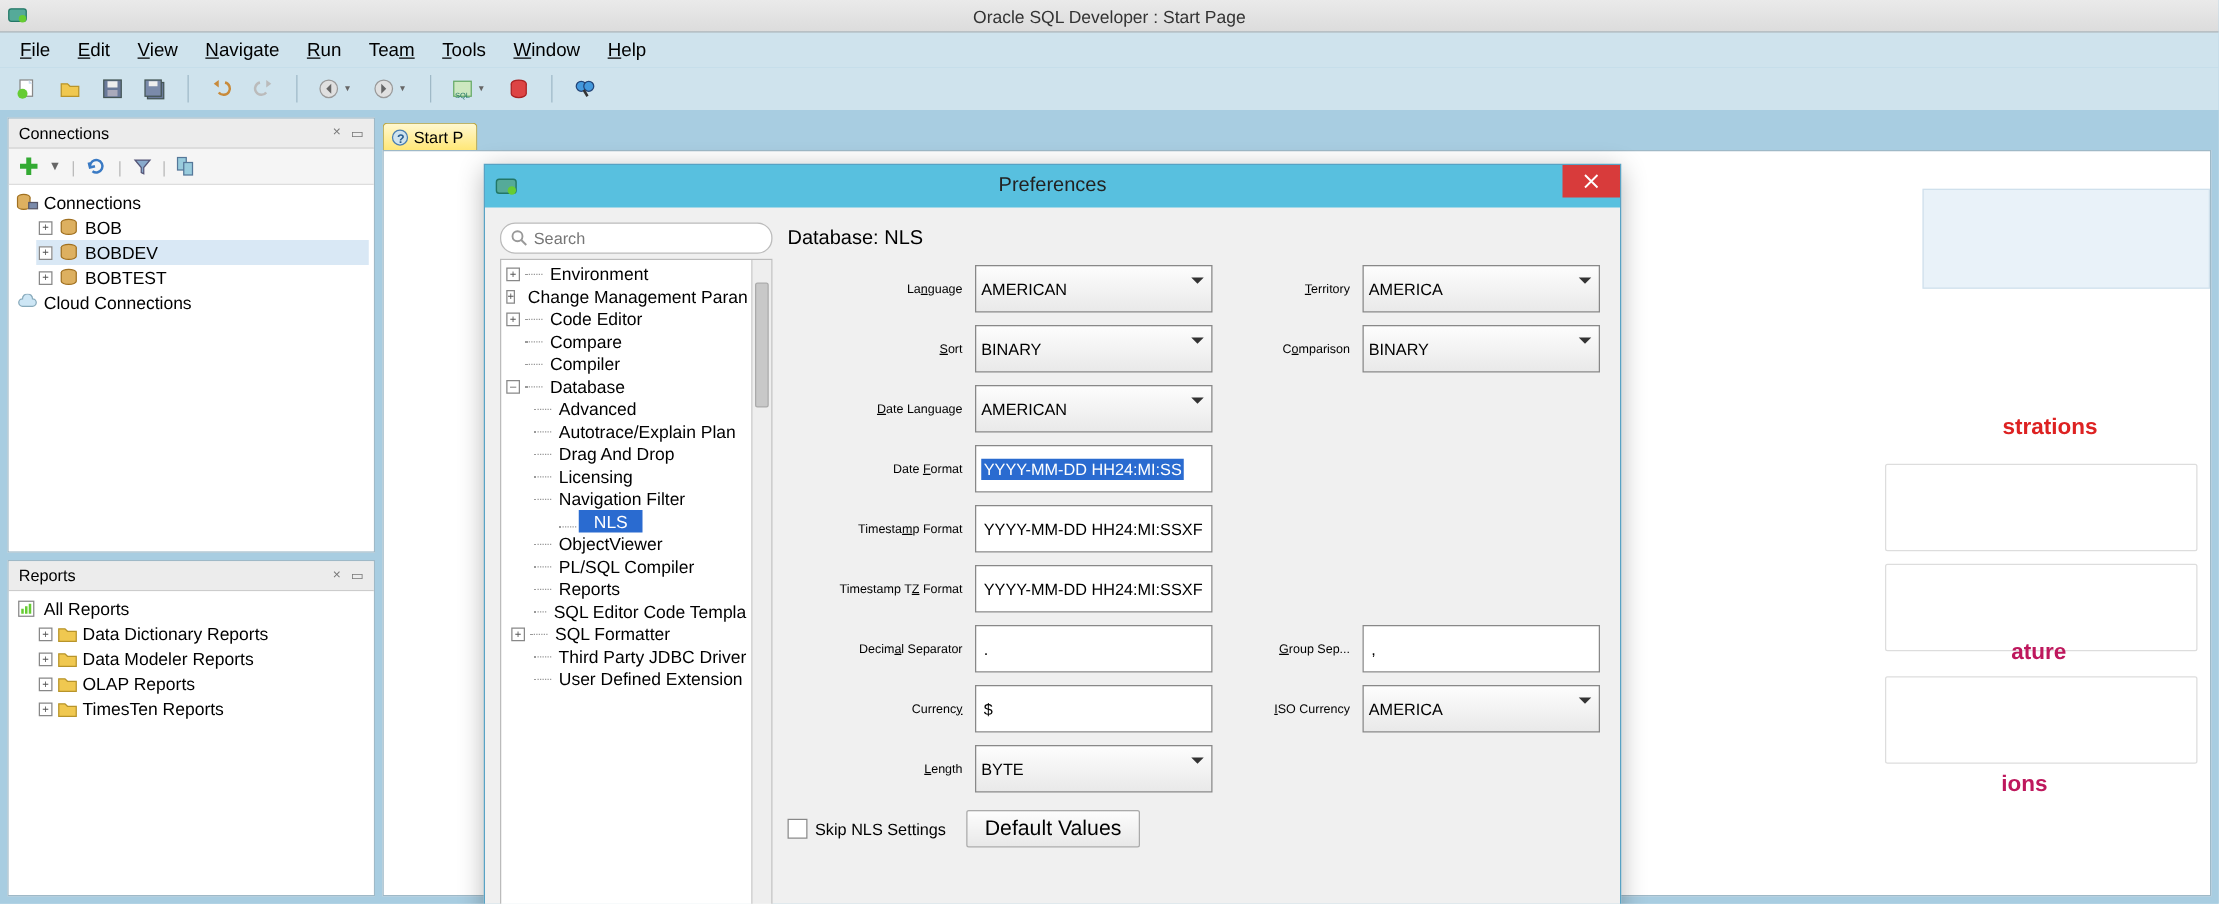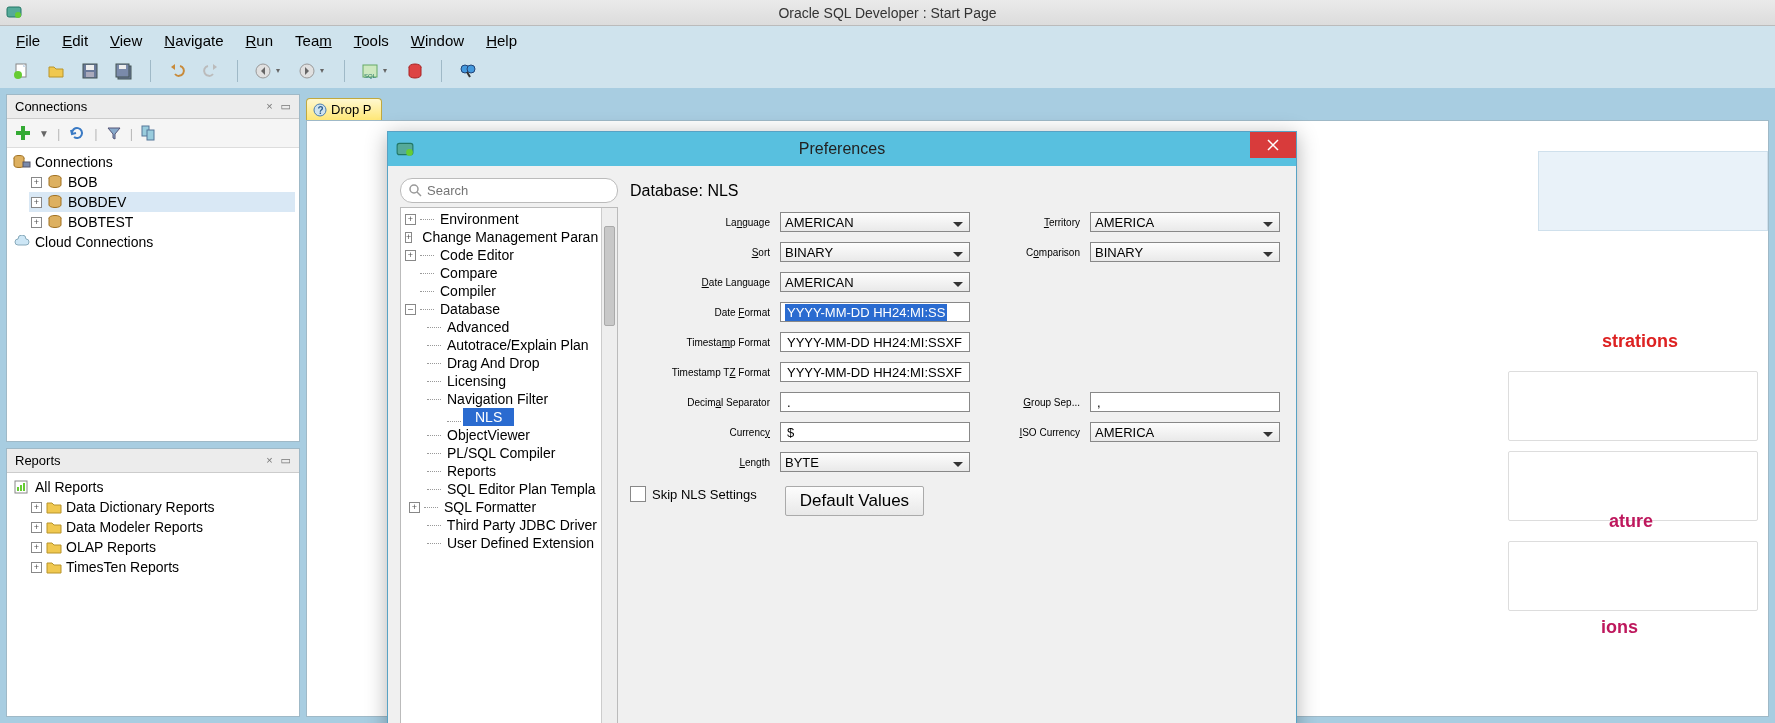--- a/index.html
+++ b/index.html
@@ -351,21 +351,21 @@
   }
   .form-grid label {
     text-align: right;
     font-size: 10px;
     white-space: nowrap;
   }
   .form-grid label .ul { text-decoration: underline; }
   .ctrl {
     border: 1px solid #888;
     background: #fff;
-    height: 20px;
+    height: 38px;
     display: flex;
     align-items: center;
     padding: 0 4px;
     font-size: 13px;
     position: relative;
   }
   .ctrl.combo::after {
     content: "";
     position: absolute;
     right: 6px;
@@ -384,22 +384,22 @@
     background: transparent;
   }
   .ctrl .seltext {
     background: #2a6bd0;
     color: #fff;
     padding: 1px 2px;
   }
   .row-actions {
     margin-top: 14px;
     display: flex;
-    align-items: flex-start;
-    gap: 28px;
+    align-items: center;
+    gap: 16px;
   }
   .chk {
     width: 16px;
     height: 16px;
     border: 1px solid #888;
     background: #fff;
     display: inline-block;
   }
   .btn {
     background: linear-gradient(#fdfdfd, #e8e8e8);
@@ -651,21 +651,21 @@
 
   </div>
 
   <div class="start-page-area">
     <div class="tab-strip">
       <div class="tab">
         <svg width="14" height="14" viewBox="0 0 14 14">
             <circle cx="7" cy="7" r="6" fill="#cfe3ef" stroke="#4a7eb0"></circle>
             <text x="4.5" y="11" font-size="10" fill="#2a5e90" font-weight="bold">?</text>
           </svg>
-        <span>Drop P</span>
+        <span>Start P</span>
       </div>
     </div>
     <div class="start-panel">
 
       <div style="position:absolute;right:0;top:30px;width:230px;height:80px;background:#e9f2f9;border:1px solid #cfe0ec"></div>
       <div class="bg-heading red" style="right:90px;top:210px">strations</div>
       <div class="bg-card" style="top:250px;right:10px"></div>
       <div class="bg-card" style="top:330px;right:10px"></div>
       <div class="bg-heading" style="right:115px;top:390px;font-weight:600">ature</div>
       <div class="bg-card" style="top:420px;right:10px"></div>
@@ -755,21 +755,21 @@
                   <div class="titem">
                       <span class="dotted"></span>
                       <span>PL/SQL Compiler</span>
                     </div>
                   <div class="titem">
                       <span class="dotted"></span>
                       <span>Reports</span>
                     </div>
                   <div class="titem">
                       <span class="dotted"></span>
-                      <span>SQL Editor Plan Templa</span>
+                      <span>SQL Editor Code Templa</span>
                     </div>
                   <div class="titem">
                       <span class="expander" style="margin-left:-18px">+</span>
                       <span class="dotted"></span>
                       <span>SQL Formatter</span>
                     </div>
                   <div class="titem">
                       <span class="dotted"></span>
                       <span>Third Party JDBC Driver</span>
                     </div>

